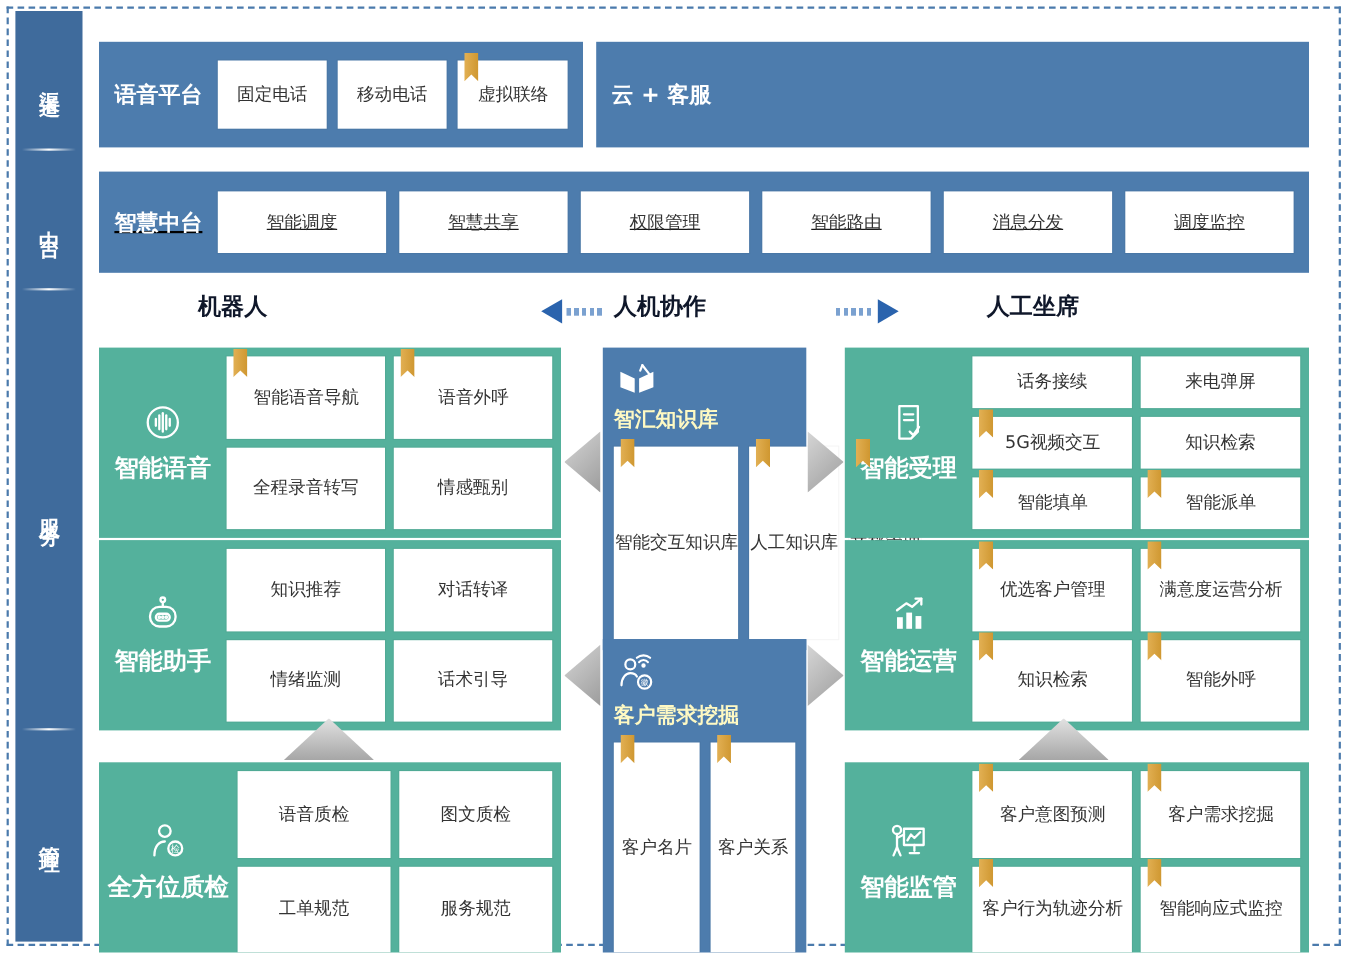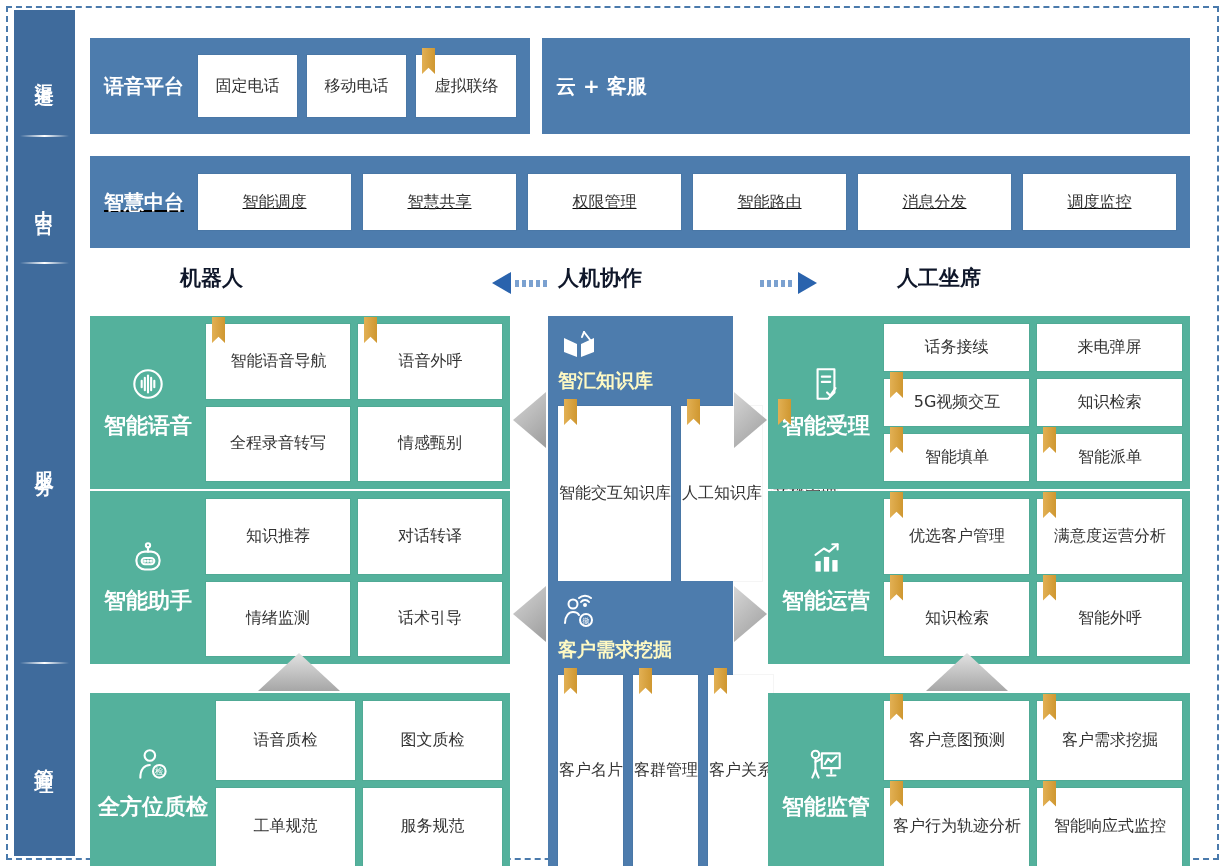--- a/index.html
+++ b/index.html
@@ -325,24 +325,20 @@
             </span>
             <div class="cblock-title">客户需求挖掘</div>
           </div>
           <div class="cblock-items">
               <div class="wbox has-bm">
     <span class="bookmark"></span>
     <span class="wbox-label">客户名片</span>
   </div>
               <div class="wbox has-bm">
     <span class="bookmark"></span>
-    <span class="wbox-label">客群管理</span>
-  </div>
-              <div class="wbox has-bm">
-    <span class="bookmark"></span>
     <span class="wbox-label">客户关系</span>
   </div>
             </div>
         </section>
       </div>
 
       <div class="col col-right">
         <section class="gblock gb1">
           <div class="gblock-side">
             <span class="icon">

